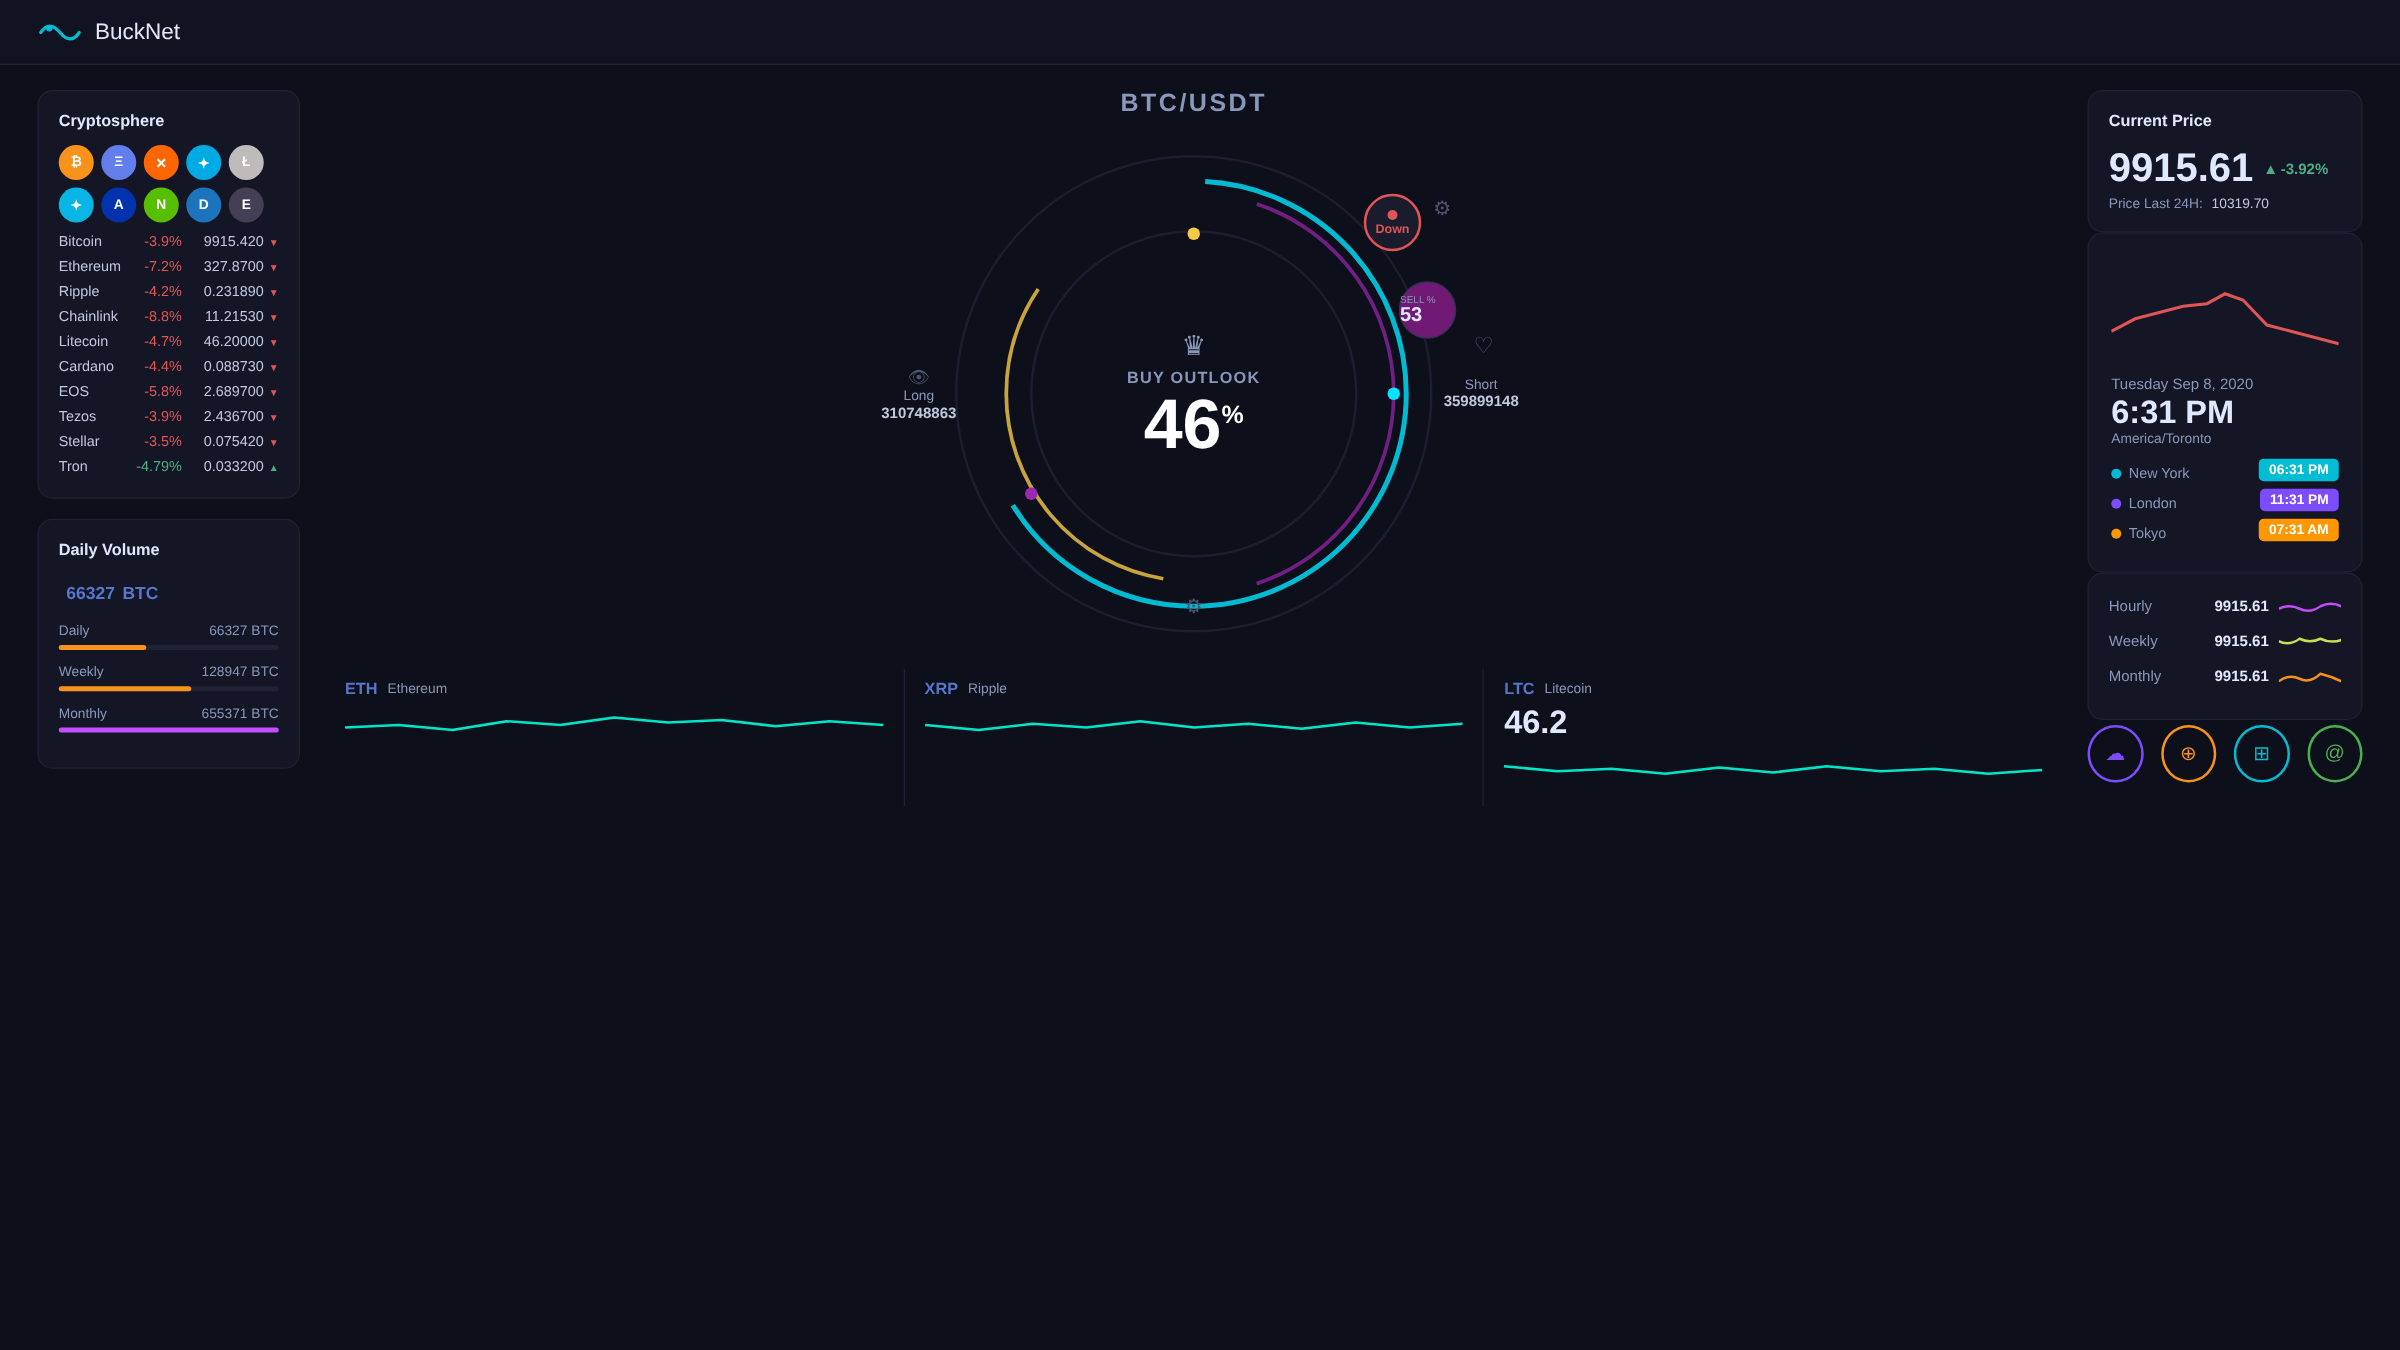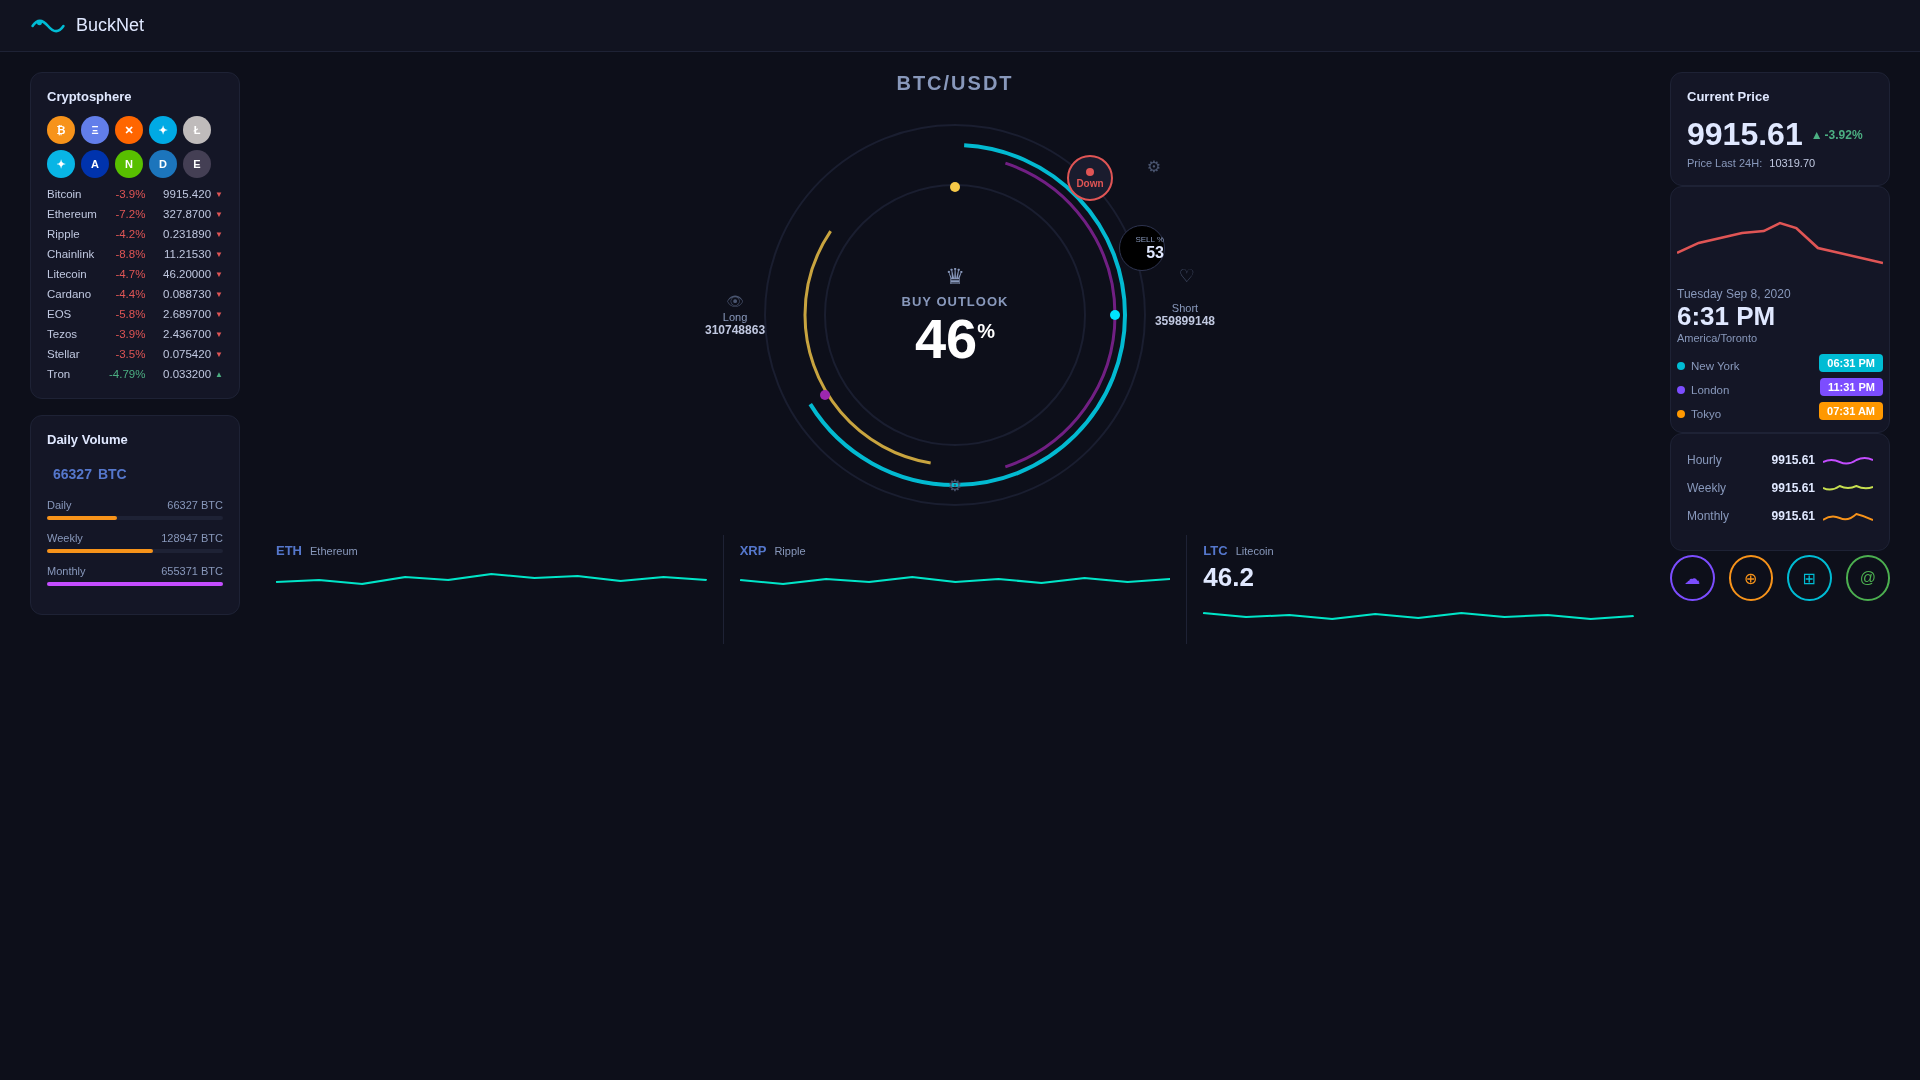--- a/index.html
+++ b/index.html
@@ -209,48 +209,48 @@
       transform: translateY(-50%);
       text-align: center;
     }
     .ls-title { font-size: 11px; color: #8898bb; }
     .ls-value { font-size: 12px; color: #c0c8e0; font-weight: 600; }
 
     
     .down-badge {
       position: absolute;
       top: 50px;
-      right: 52px;
+      right: 28px;
       background: #1a1c2e;
       border: 2px solid #e05555;
       border-radius: 50%;
       width: 46px;
       height: 46px;
       display: flex;
       flex-direction: column;
       align-items: center;
       justify-content: center;
       font-size: 9px;
       color: #e05555;
     }
     .down-dot { width: 8px; height: 8px; background: #e05555; border-radius: 50%; margin-bottom: 2px; }
 
     
     .sell-badge {
       position: absolute;
       top: 120px;
       right: 0px;
-      background: #000000;
+      background: #701a75;
       border: 1px solid #2e3450;
       border-radius: 50%;
       width: 46px;
       height: 46px;
       display: flex;
       flex-direction: column;
-      align-items: flex-end;
+      align-items: flex-start;
       justify-content: center;
       font-size: 9px;
       color: #8898bb;
     }
     .sell-pct { font-size: 8px; color: #8898bb; }
     .sell-num { font-size: 16px; font-weight: 700; color: #e0e8ff; }
 
     
     .gauge-settings {
       position: absolute;
@@ -316,21 +316,21 @@
       gap: 2px;
     }
     .price-last24 {
       font-size: 11px;
       color: #8898bb;
       margin-top: 4px;
     }
 
     
     .chart-card {
-      padding: 6px;
+      padding: 18px;
     }
     .mini-chart {
       height: 80px;
       width: 100%;
       margin-bottom: 10px;
     }
     .chart-date { font-size: 12px; color: #8898bb; }
     .chart-time { font-size: 26px; font-weight: 700; color: #e0e8ff; }
     .chart-tz { font-size: 11px; color: #8898bb; margin-bottom: 10px; }
 

